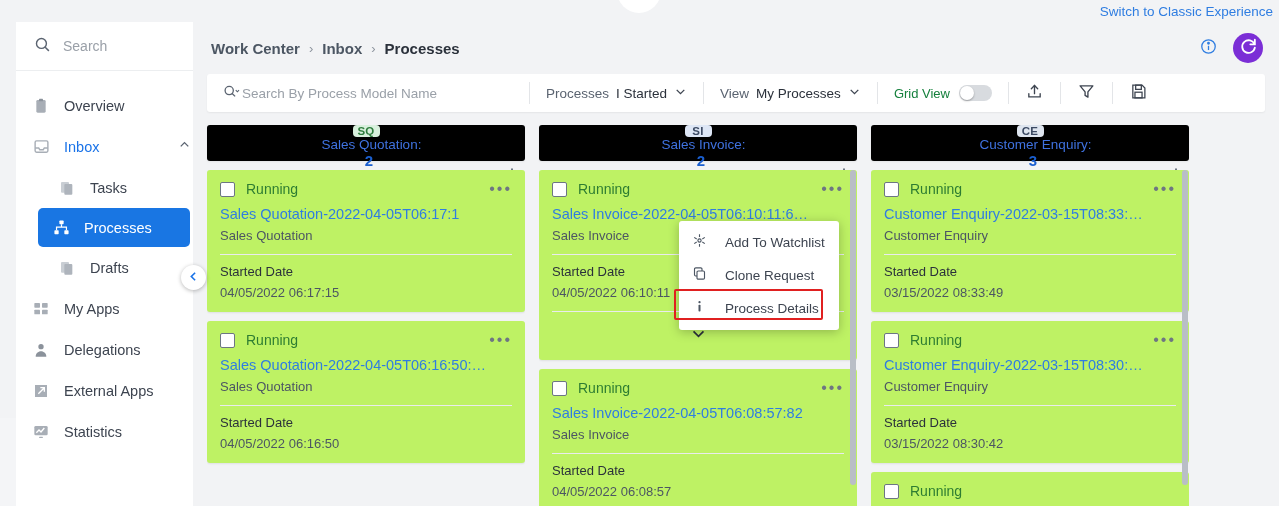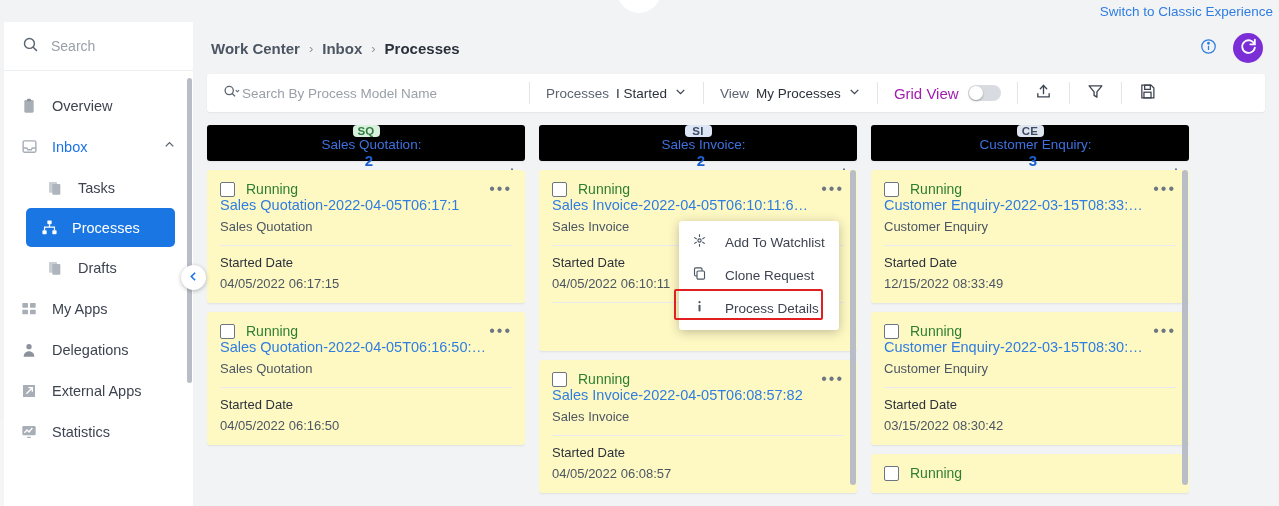--- a/index.html
+++ b/index.html
@@ -20,22 +20,22 @@
     position: absolute; top: -13px; left: 617px; width: 44px; height: 26px;
     background: #ffffff; border-radius: 0 0 22px 22px;
   }
   .classic-link {
     position: absolute; top: 4px; right: 6px;
     font-size: 13.5px; color: #2f7de1; cursor: pointer; white-space: nowrap;
   }
 
   
   .sidebar {
-    position: absolute; top: 22px; left: 4px; width: 193px; height: 484px;
-    background: #ffffff; border-right: 4px solid #0c4a6e;
+    position: absolute; top: 22px; left: 16px; width: 193px; height: 484px;
+    background: #ffffff; border-right: 1px solid #0c4a6e;
   }
   .side-search {
     height: 49px; display: flex; align-items: center; gap: 12px;
     padding: 0 18px; border-bottom: 1px solid #eceef0;
   }
   .side-search .ph { font-size: 14px; color: #9aa0a8; }
   .side-nav { padding-top: 14px; position: relative; }
   .nav-item {
     display: flex; align-items: center; height: 41px;
     padding: 0 16px; gap: 14px; cursor: pointer; position: relative;
@@ -81,21 +81,21 @@
     margin: 0 14px; height: 38px; background: #ffffff; border-radius: 3px;
     display: flex; align-items: center; box-shadow: 0 1px 2px rgba(0,0,0,.06);
   }
   .tb-search { display: flex; align-items: center; gap: 2px; padding-left: 16px; width: 322px; }
   .tb-search .ph { font-size: 13.5px; color: #9aa0a8; }
   .tb-div { width: 1px; height: 22px; background: #e3e5e8; }
   .tb-sel { display: flex; align-items: center; gap: 7px; padding: 0 16px; cursor: pointer; white-space: nowrap; }
   .tb-sel .k { font-size: 13.5px; color: #5a6370; }
   .tb-sel .v { font-size: 13.5px; color: #2b313b; }
   .tb-toggle-wrap { display: flex; align-items: center; gap: 9px; padding: 0 16px; }
-  .tb-toggle-wrap .k { font-size: 15px; color: #a21caf; }
+  .tb-toggle-wrap .k { font-size: 13px; color: #15803d; }
   .switch {
     width: 33px; height: 16px; border-radius: 9px; background: #d8dbdf; position: relative; cursor: pointer;
   }
   .switch .knob {
     position: absolute; top: 1px; left: 1px; width: 14px; height: 14px;
     border-radius: 50%; background: #ffffff; box-shadow: 0 1px 2px rgba(0,0,0,.3);
   }
   .tb-ico { padding: 0 17px; cursor: pointer; display: flex; align-items: center; }
 
   
@@ -112,28 +112,28 @@
   .badge.sq { background: #d8f0dd; color: #2f7d3e; }
   .badge.si { background: #dde6f5; color: #3c4a63; }
   .badge.ce { background: #dee5ef; color: #3c4a63; }
   .col-title { margin-left: 11px; font-size: 13.5px; color: #3f72e0; }
   .col-count { margin-left: 6px; font-size: 15px; font-weight: 700; color: #1a5fd0; }
   .col-cb { margin-left: auto; }
   .cbox { width: 15px; height: 15px; border: 1.5px solid #6c7683; border-radius: 2px; background: #fff; cursor: pointer; }
 
   .col-body { margin-top: 9px; position: relative; height: 360px; overflow: hidden; }
   .card {
-    background: #fef9c3; border-radius: 3px; padding: 11px 13px 12px 13px;
+    background: #bef264; border-radius: 3px; padding: 11px 13px 12px 13px;
     margin-bottom: 9px; box-shadow: 0 1px 2px rgba(0,0,0,.08);
   }
   .card-top { display: flex; align-items: center; }
   .card-status { margin-left: 11px; font-size: 14px; color: #2e7d32; font-weight: 500; }
   .kebab { margin-left: auto; color: #6e7682; letter-spacing: 2px; font-size: 16px; line-height: 10px; cursor: pointer; }
   .card-link {
-    display: block; font-size: 14.5px; color: #2f7de1; cursor: pointer;
+    display: block; margin-top: 9px; font-size: 14.5px; color: #2f7de1; cursor: pointer;
     white-space: nowrap; overflow: hidden; text-overflow: ellipsis;
   }
   .card-sub { margin-top: 6px; font-size: 13px; color: #4c5663; }
   .card-rule { height: 1px; background: #e9ebee; margin: 11px 0 9px 0; }
   .card-flabel { font-size: 13px; font-weight: 400; color: #2b313b; }
   .card-fvalue { margin-top: 6px; font-size: 13px; color: #4c5663; }
   .expand-row { display: flex; justify-content: center; padding: 4px 0 2px 0; cursor: pointer; }
 
   .col-scroll { position: absolute; top: 0; right: 1px; width: 6px; border-radius: 3px; background: #b9bec6; }
 
@@ -477,21 +477,21 @@
           <div class="card">
             <div class="card-top">
               <span class="cbox"></span>
               <span class="card-status">Running</span>
               <span class="kebab">•••</span>
             </div>
             <span class="card-link">Customer Enquiry-2022-03-15T08:33:…</span>
             <div class="card-sub">Customer Enquiry</div>
             <div class="card-rule"></div>
             <div class="card-flabel">Started Date</div>
-            <div class="card-fvalue">12/15/2022 08:33:49</div>
+            <div class="card-fvalue">03/15/2022 08:33:49</div>
           </div>
 
           <div class="card">
             <div class="card-top">
               <span class="cbox"></span>
               <span class="card-status">Running</span>
               <span class="kebab">•••</span>
             </div>
             <span class="card-link">Customer Enquiry-2022-03-15T08:30:…</span>
             <div class="card-sub">Customer Enquiry</div>

